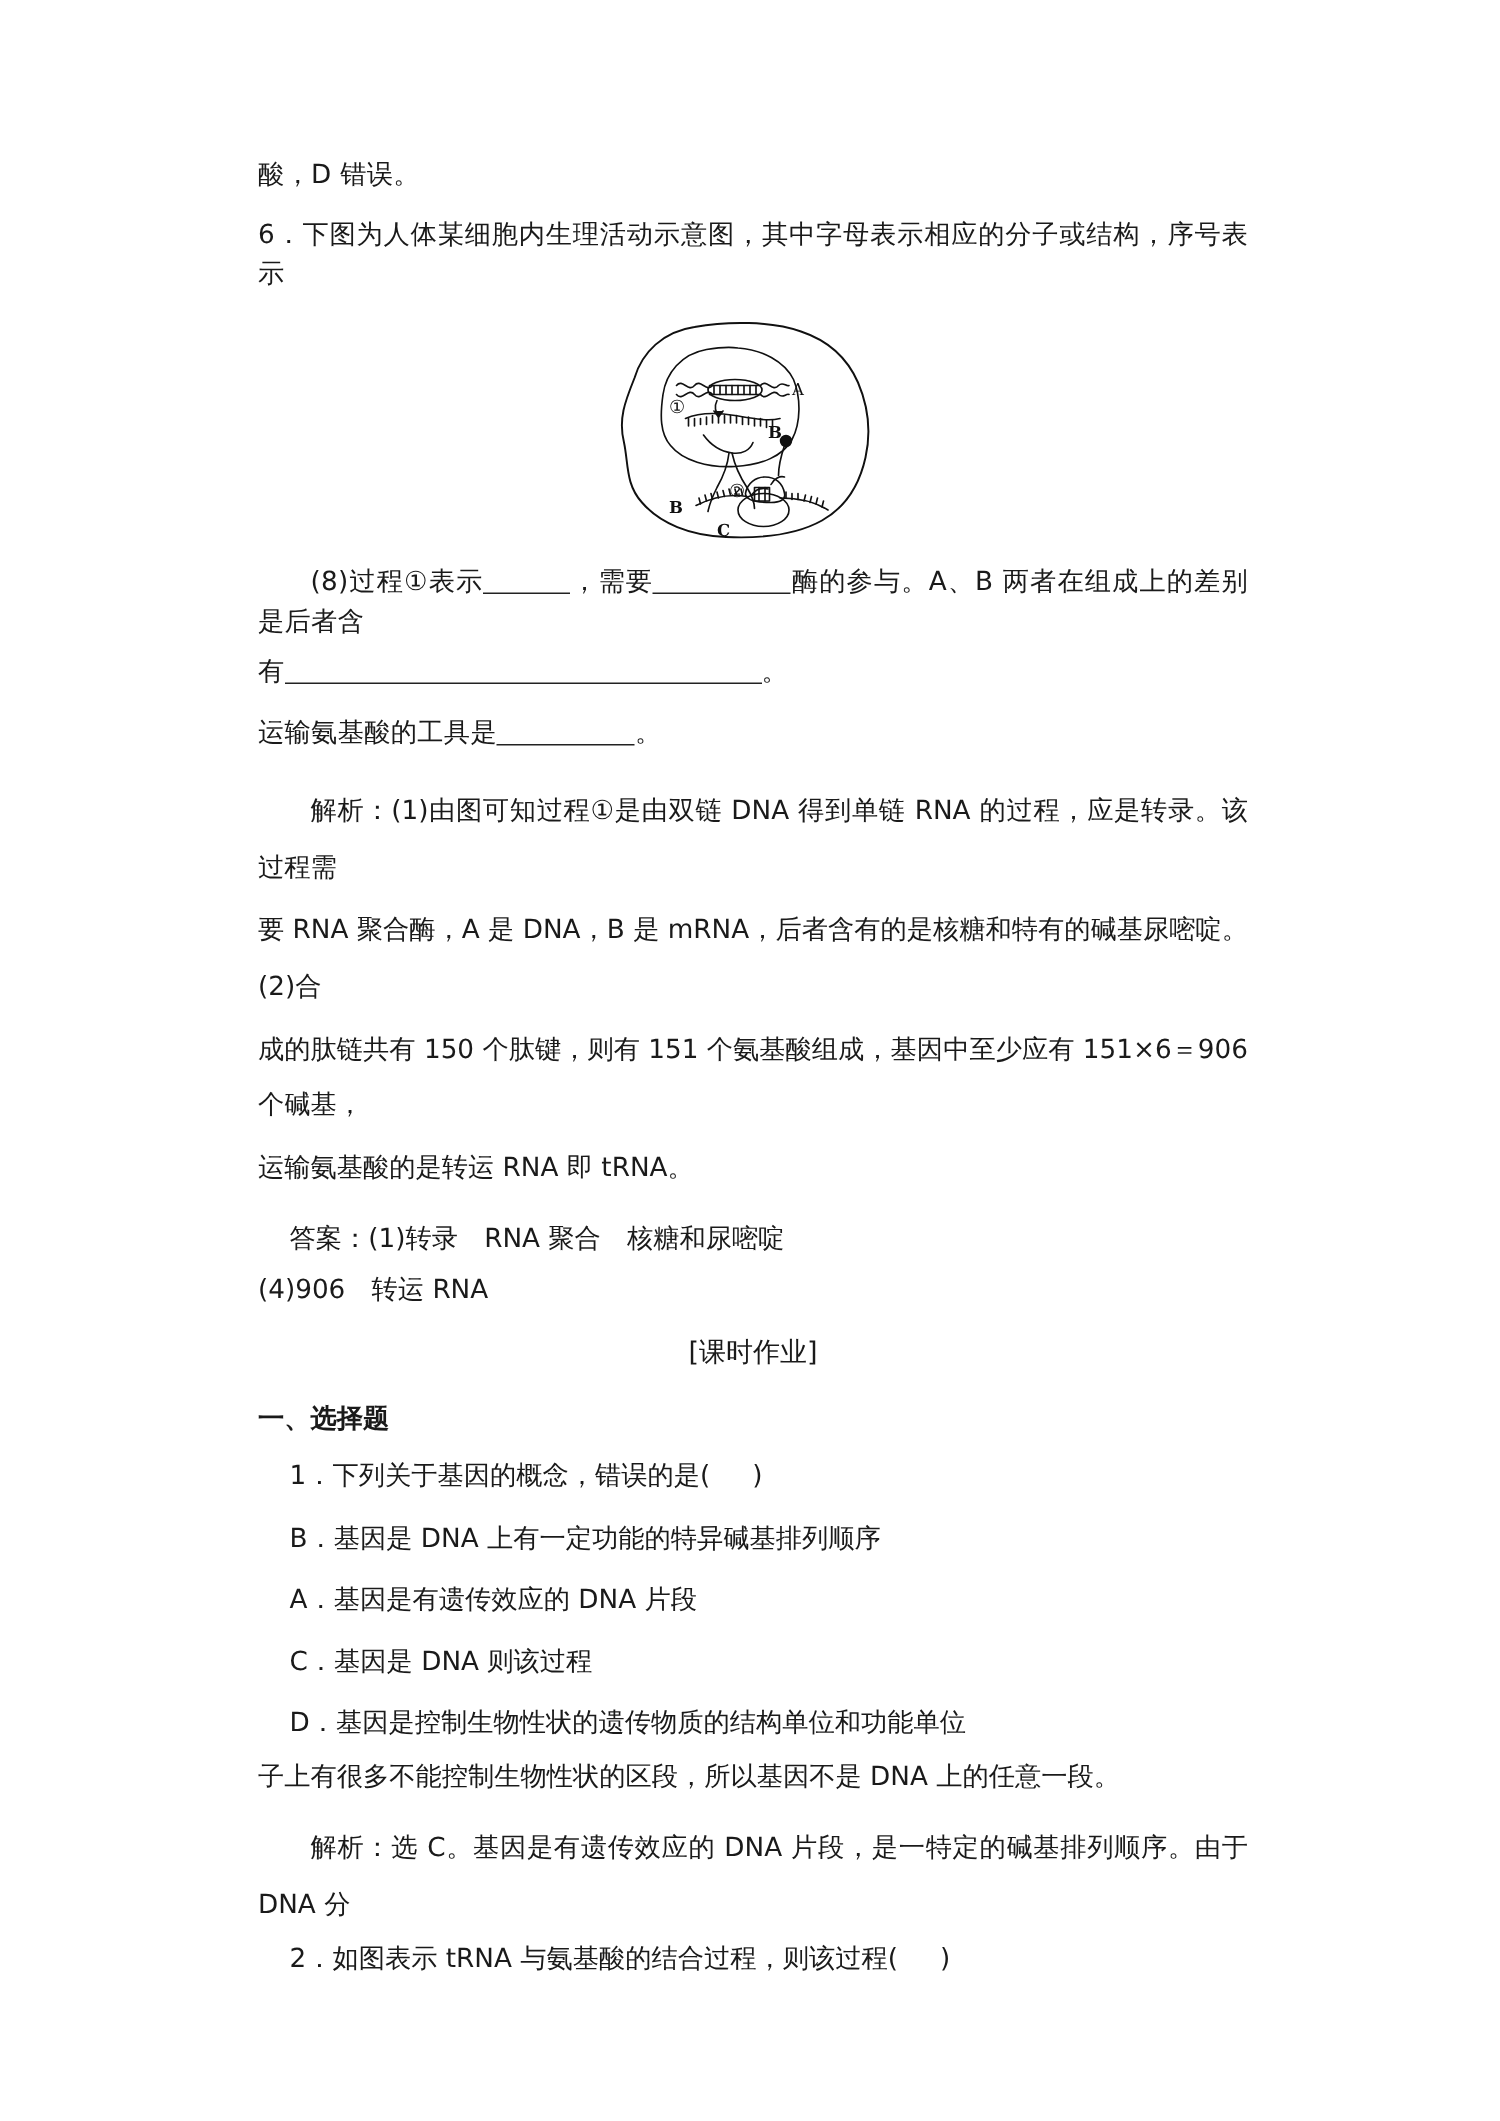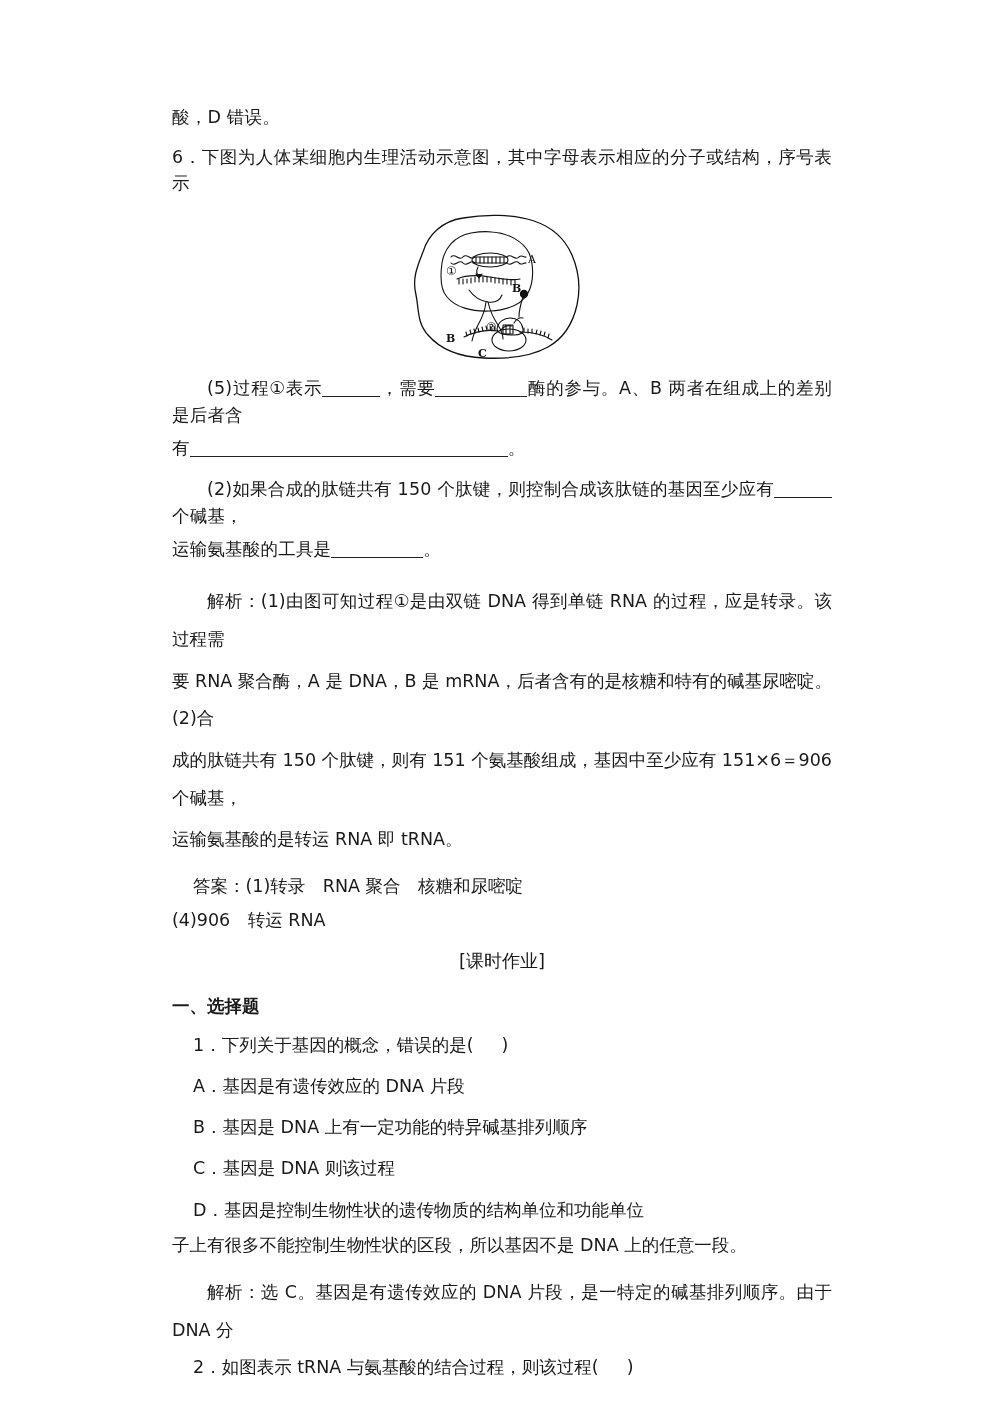--- a/index.html
+++ b/index.html
@@ -173,50 +173,47 @@
           <text x="126" y="58">A</text>
           <text x="110" y="87" font-weight="bold">B</text>
           <text x="84" y="126" font-size="12">②</text>
           <text x="44" y="137" font-weight="bold">B</text>
           <text x="76" y="152" font-weight="bold">C</text>
         </g>
       </svg>
     </div>
 
     <p class="line" style="margin-bottom:6px;">
-      <span style="display:inline-block;width:2em;"></span><span>(5)过程①表示</span><span class="blank-s"></span><span>，需要</span><span class="blank-m"></span><span>酶的参与。A、B 两者在组成上的差别是后者含</span>
+      <span style="display:inline-block;width:2em;"></span><span>(8)过程①表示</span><span class="blank-s"></span><span>，需要</span><span class="blank-m"></span><span>酶的参与。A、B 两者在组成上的差别是后者含</span>
     </p>
     <p class="line" style="margin-bottom:14px;">
       <span>有</span><span class="blank-l"></span><span>。</span>
     </p>
 
-    <p class="line" style="margin-bottom:6px;">
-      <span style="display:inline-block;width:2em;"></span><span>(2)如果合成的肽链共有 150 个肽键，则控制合成该肽链的基因至少应有</span><span class="blank-s"></span><span>个碱基，</span>
-    </p>
     <p class="line" style="margin-bottom:20px;">
       <span>运输氨基酸的工具是</span><span class="blank-m"></span><span>。</span>
     </p>
 
     <p class="analysis" style="text-indent:2em;">解析：(1)由图可知过程①是由双链 DNA 得到单链 RNA 的过程，应是转录。该过程需</p>
     <p class="analysis" style="text-indent:0;">要 RNA 聚合酶，A 是 DNA，B 是 mRNA，后者含有的是核糖和特有的碱基尿嘧啶。(2)合</p>
     <p class="analysis" style="text-indent:0;">成的肽链共有 150 个肽键，则有 151 个氨基酸组成，基因中至少应有 151×6＝906 个碱基，</p>
     <p class="analysis" style="text-indent:0;margin-bottom:14px;">运输氨基酸的是转运 RNA 即 tRNA。</p>
 
     <p class="ansline">答案：(1)转录　RNA 聚合　核糖和尿嘧啶</p>
     <p class="ansline2" style="margin-bottom:14px;">(4)906　转运 RNA</p>
 
     <p class="centerhead">[课时作业]</p>
 
     <p class="sectionhead">一、选择题</p>
 
     <p class="qline">
       <span>1．下列关于基因的概念，错误的是(</span><span class="gap"></span><span>)</span>
     </p>
+    <p class="optline">B．基因是 DNA 上有一定功能的特异碱基排列顺序</p>
     <p class="optline">A．基因是有遗传效应的 DNA 片段</p>
-    <p class="optline">B．基因是 DNA 上有一定功能的特异碱基排列顺序</p>
     <p class="optline">C．基因是 DNA 则该过程</p>
     <p class="optline" style="margin-bottom:4px;">D．基因是控制生物性状的遗传物质的结构单位和功能单位</p>
 
     <p class="analysis" style="text-indent:0;margin-bottom:10px;">子上有很多不能控制生物性状的区段，所以基因不是 DNA 上的任意一段。</p>
     <p class="analysis" style="text-indent:2em;">解析：选 C。基因是有遗传效应的 DNA 片段，是一特定的碱基排列顺序。由于 DNA 分</p>
 
     <p class="qline" style="margin-bottom:6px;">
       <span>2．如图表示 tRNA 与氨基酸的结合过程，则该过程(</span><span class="gap"></span><span>)</span>
     </p>
 

